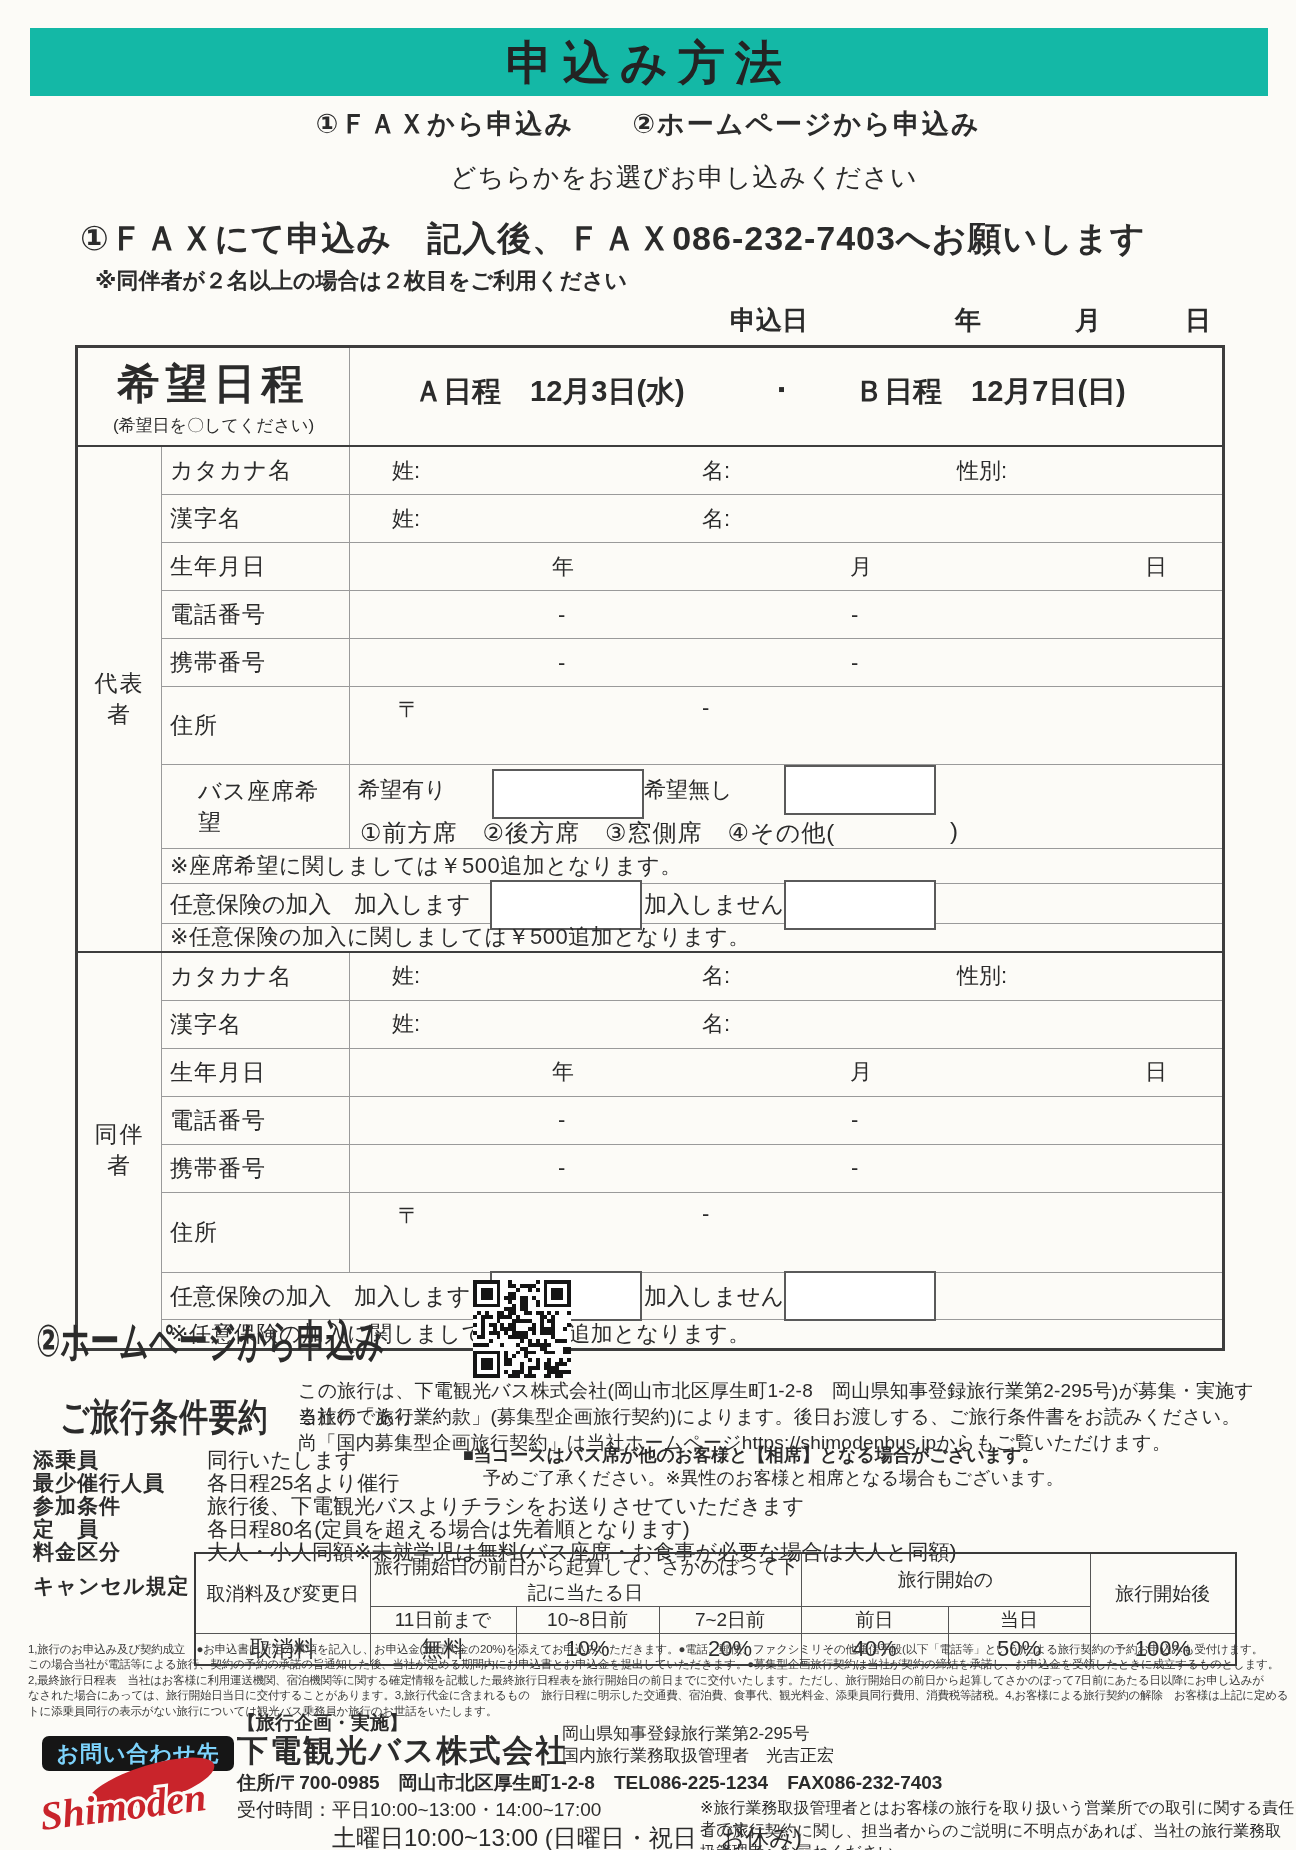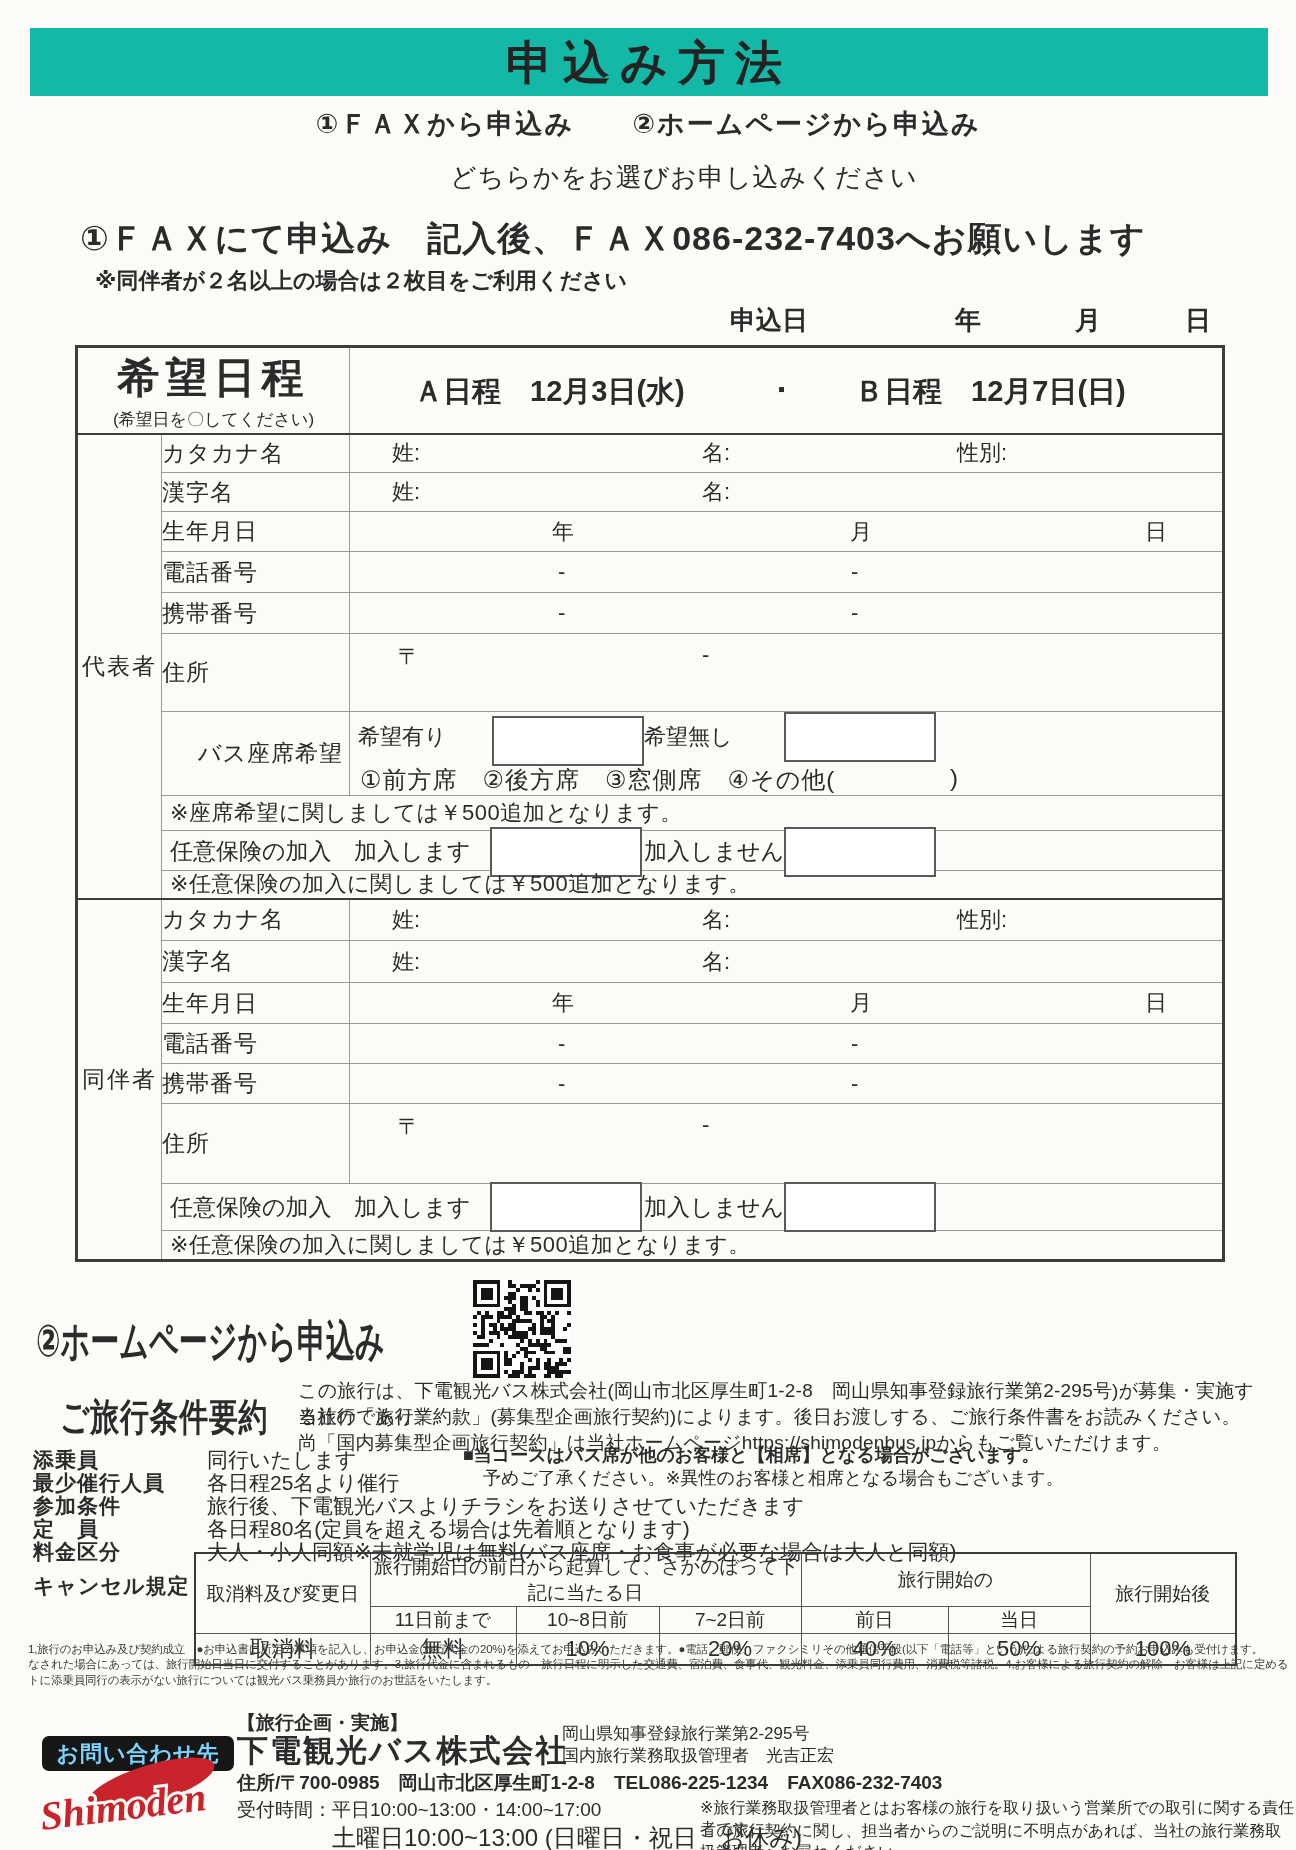--- a/index.html
+++ b/index.html
@@ -17,21 +17,21 @@
   .choose{left:450px;top:160px;font-size:26px;letter-spacing:1px;}
 
   
   .fax-heading{left:80px;top:216px;font-size:34px;font-weight:bold;letter-spacing:1px;}
   .fax-note{left:95px;top:266px;font-size:22px;font-weight:bold;}
   .apply-date{top:303px;font-size:26px;font-weight:bold;}
 
   
   table.form{left:75px;top:345px;width:1147px;border-collapse:collapse;table-layout:fixed;
              border:3px solid #3d3d3d;background:transparent;}
-  table.form td{border:1.5px solid #9a9a9a;position:relative;padding:0;vertical-align:middle;
+  table.form td{border:1.5px solid #9a9a9a;position:relative;padding:8px;vertical-align:middle;
                 font-size:23px;color:#2b2b2b;margin-top:48px;}
   td.who{border-right:2.2px solid #4a4a4a;text-align:center;font-size:24px;letter-spacing:2px;}
   td.fld{border-right:2.2px solid #4a4a4a;padding-left:14px;letter-spacing:1px;}
   tr.r-hdr td{border-bottom:2.4px solid #3d3d3d;}
   tr.sec-top td{border-top:2.4px solid #3d3d3d;}
   .hdr-left{text-align:center;}
   .sched-label{font-size:42px;font-weight:bold;letter-spacing:6px;}
   .sched-sub{font-size:17px;margin-top:2px;}
   .s-a{left:64px;top:24px;font-size:29px;font-weight:bold;}
   .s-sep{left:428px;top:30px;font-size:20px;}
@@ -515,20 +515,22 @@
     <td class="val">20%</td>
     <td class="val">40%</td>
     <td class="val">50%</td>
     <td class="val">100%</td>
   </tr>
 </tbody>
   </table>
 
 <div class="abs fine">
   <div>1,旅行のお申込み及び契約成立　●お申込書に所定の事項を記入し、お申込金(旅行代金の20%)を添えてお申込みいただきます。●電話、郵便、ファクシミリその他通信手段(以下「電話等」という)による旅行契約の予約お申込みも受付けます。</div>
+  <div>この場合当社が電話等による旅行、契約の予約の承諾の旨通知した後、当社が定める期間内にお申込書とお申込金を提出していただきます。●募集型企画旅行契約は当社が契約の締結を承諾し、お申込金を受領したときに成立するものとします。</div>
+  <div>2,最終旅行日程表　当社はお客様に利用運送機関、宿泊機関等に関する確定情報を記載した最終旅行日程表を旅行開始日の前日までに交付いたします。ただし、旅行開始日の前日から起算してさかのぼって7日前にあたる日以降にお申し込みが</div>
   <div>なされた場合にあっては、旅行開始日当日に交付することがあります。3,旅行代金に含まれるもの　旅行日程に明示した交通費、宿泊費、食事代、観光料金、添乗員同行費用、消費税等諸税。4,お客様による旅行契約の解除　お客様は上記に定める</div>
   <div>トに添乗員同行の表示がない旅行については観光バス乗務員か旅行のお世話をいたします。</div>
 </div>
 
 <div class="abs plan-label">【旅行企画・実施】</div>
 <div class="abs contact-badge">お問い合わせ先</div>
 <div class="abs company">下電観光バス株式会社</div>
 <div class="abs reg-line">岡山県知事登録旅行業第2-295号</div>
 <div class="abs mgr-line">国内旅行業務取扱管理者　光吉正宏</div>
 <div class="abs addr-line">住所/〒700-0985　岡山市北区厚生町1-2-8　TEL086-225-1234　FAX086-232-7403</div>

